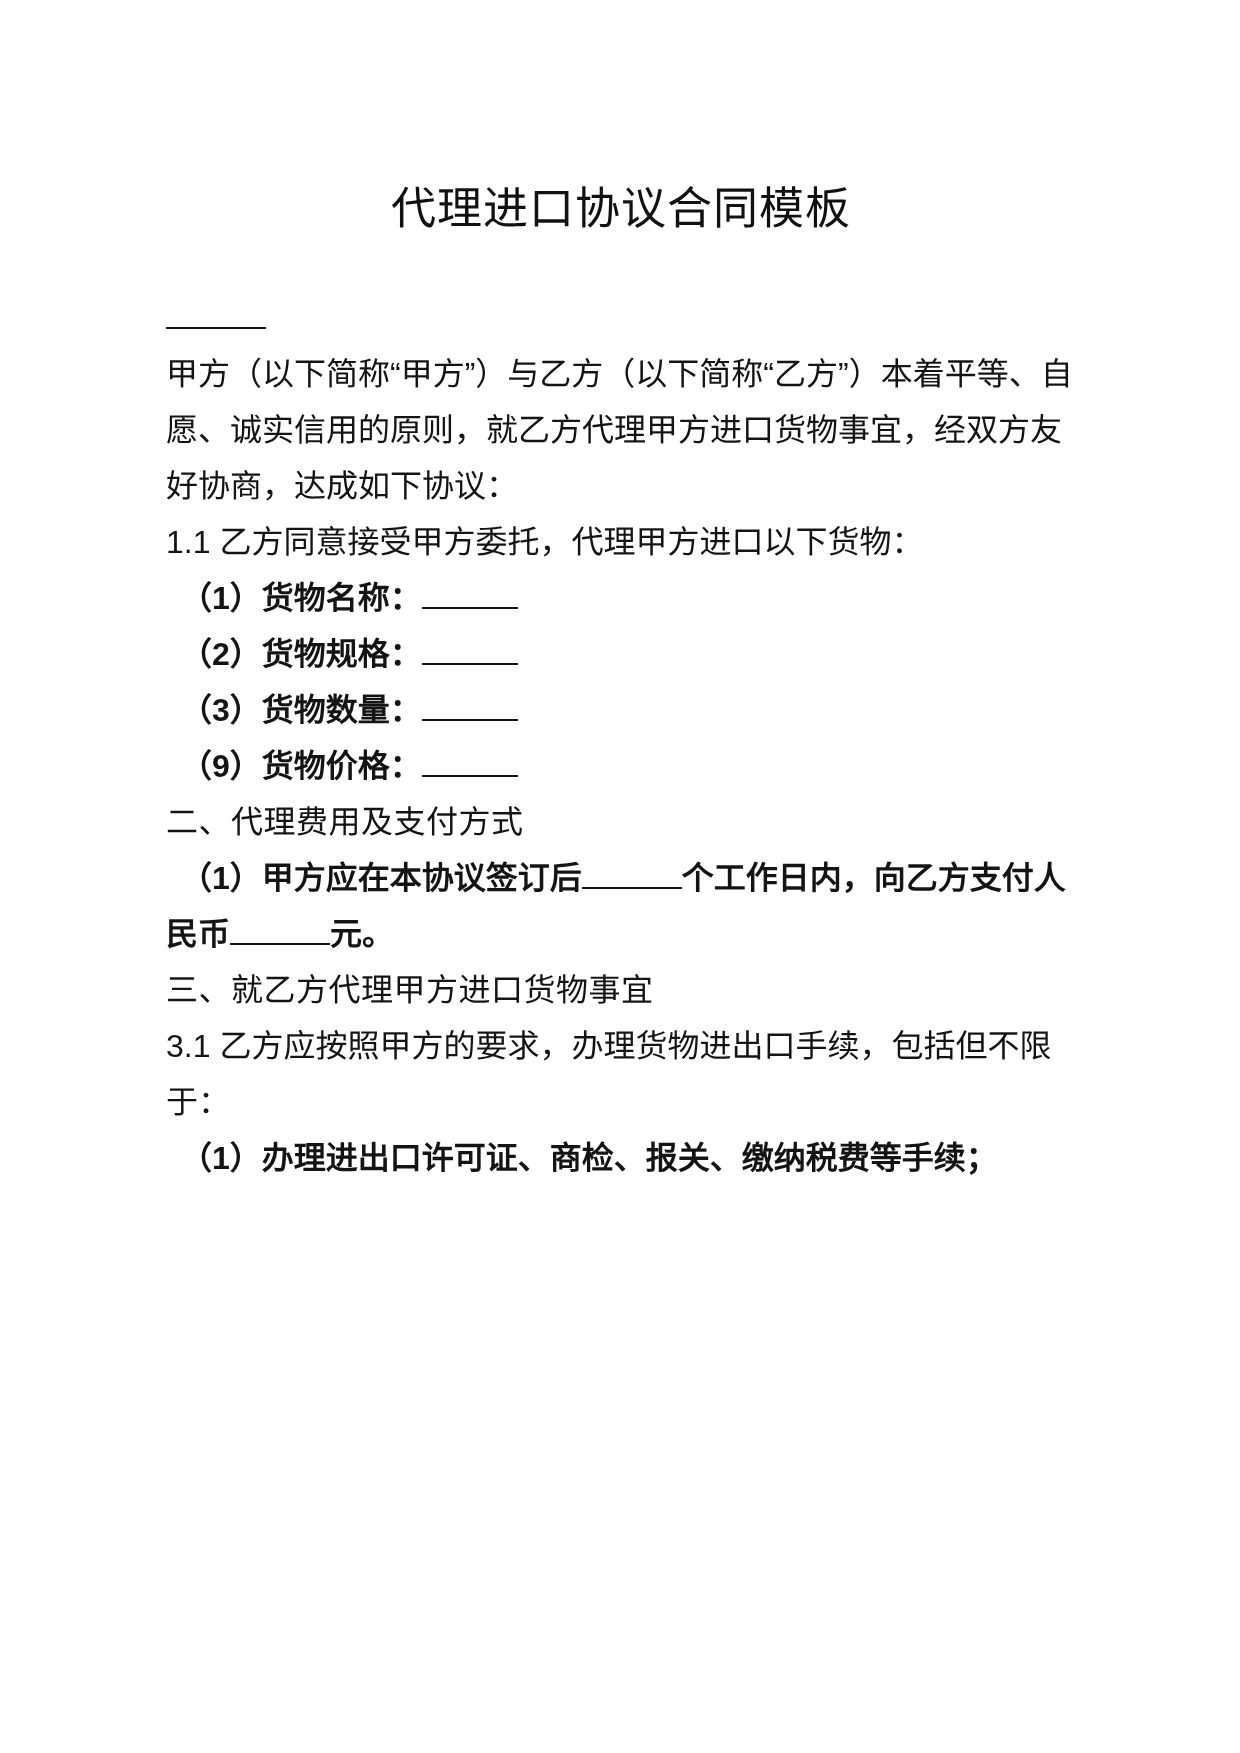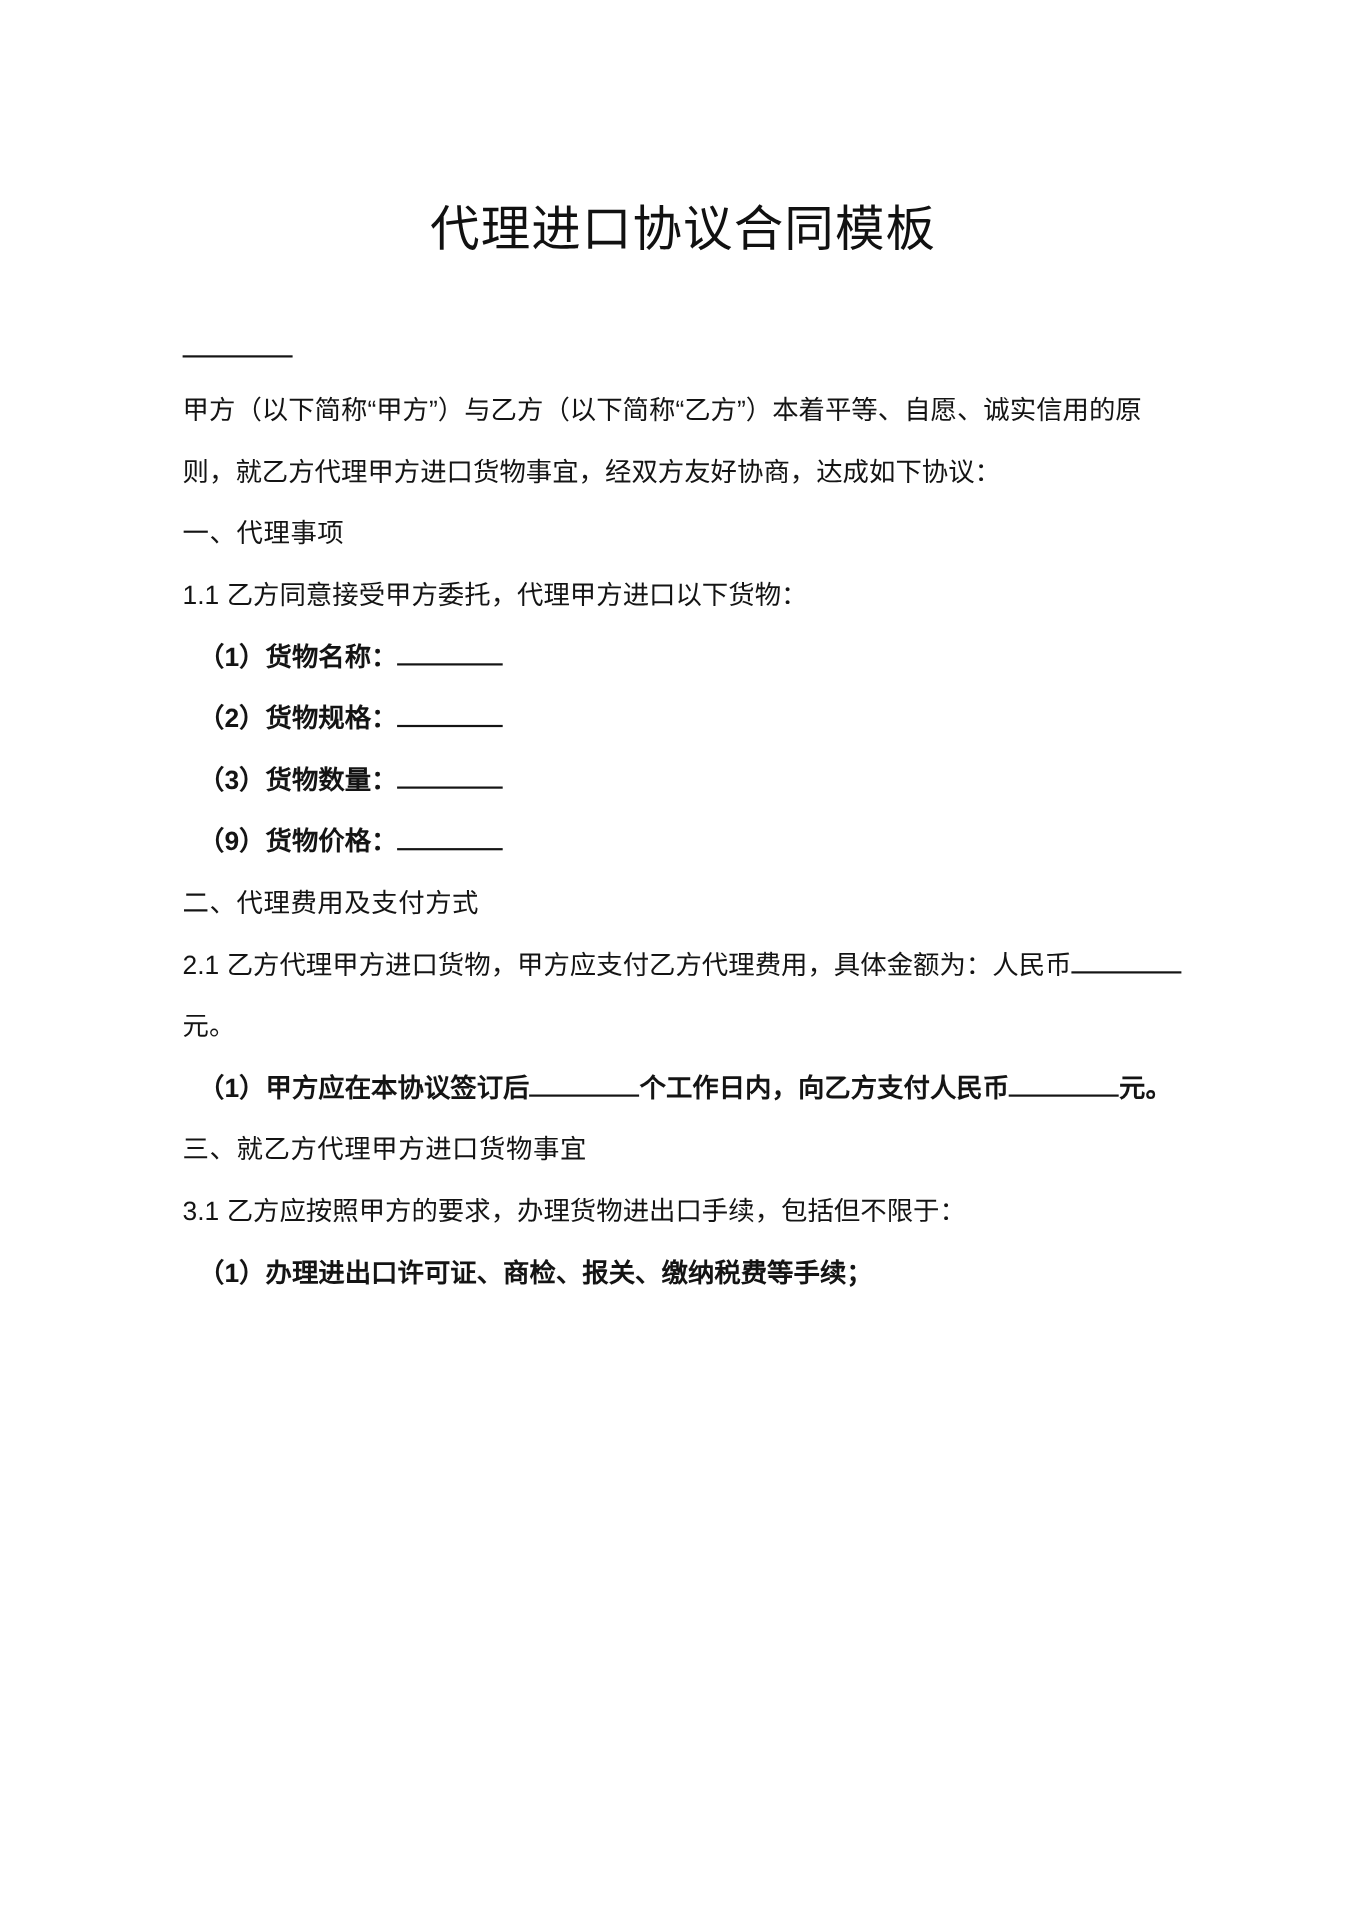--- a/index.html
+++ b/index.html
@@ -32,21 +32,21 @@
     font-size: 45px;
     font-weight: 400;
     line-height: 1.2;
     text-align: center;
     margin: 0;
     padding-top: 182px;
     letter-spacing: 1px;
     color: #111111;
   }
   .para {
-    font-size: 24px;
+    font-size: 32px;
     line-height: 56px;
     margin: 0;
     padding: 0;
     color: #141414;
     white-space: normal;
     word-break: break-all;
   }
   .para.first-body {
     margin-top: 54px;
   }
@@ -73,21 +73,20 @@
   <div class="content">
 
     <h1 class="doc-title">代理进口协议合同模板</h1>
 
     <p class="para first-body">
       <span></span><span class="blank w-long"></span>
     </p>
 
     <p class="para">甲方（以下简称“甲方”）与乙方（以下简称“乙方”）本着平等、自愿、诚实信用的原则，就乙方代理甲方进口货物事宜，经双方友好协商，达成如下协议：</p>
 
-    <p class="para section-head">一、代理事项</p>
 
     <p class="para">1.1 乙方同意接受甲方委托，代理甲方进口以下货物：</p>
 
     <p class="para indent">
       <span>（1）货物名称：</span><span class="blank w-mid"></span>
     </p>
 
     <p class="para indent">
       <span>（2）货物规格：</span><span class="blank w-mid"></span>
     </p>
@@ -95,23 +94,20 @@
     <p class="para indent">
       <span>（3）货物数量：</span><span class="blank w-mid"></span>
     </p>
 
     <p class="para indent">
       <span>（9）货物价格：</span><span class="blank w-mid"></span>
     </p>
 
     <p class="para section-head">二、代理费用及支付方式</p>
 
-    <p class="para">
-      <span>2.1 乙方代理甲方进口货物，甲方应支付乙方代理费用，具体金额为：人民币</span><span class="blank w-long"></span><span>元。</span>
-    </p>
 
 
     <p class="para indent">
       <span>（1）甲方应在本协议签订后</span><span class="blank w-long"></span><span>个工作日内，向乙方支付人民币</span><span class="blank w-long"></span><span>元。</span>
     </p>
 
 
     <p class="para section-head">三、就乙方代理甲方进口货物事宜</p>
 
     <p class="para">3.1 乙方应按照甲方的要求，办理货物进出口手续，包括但不限于：</p>

